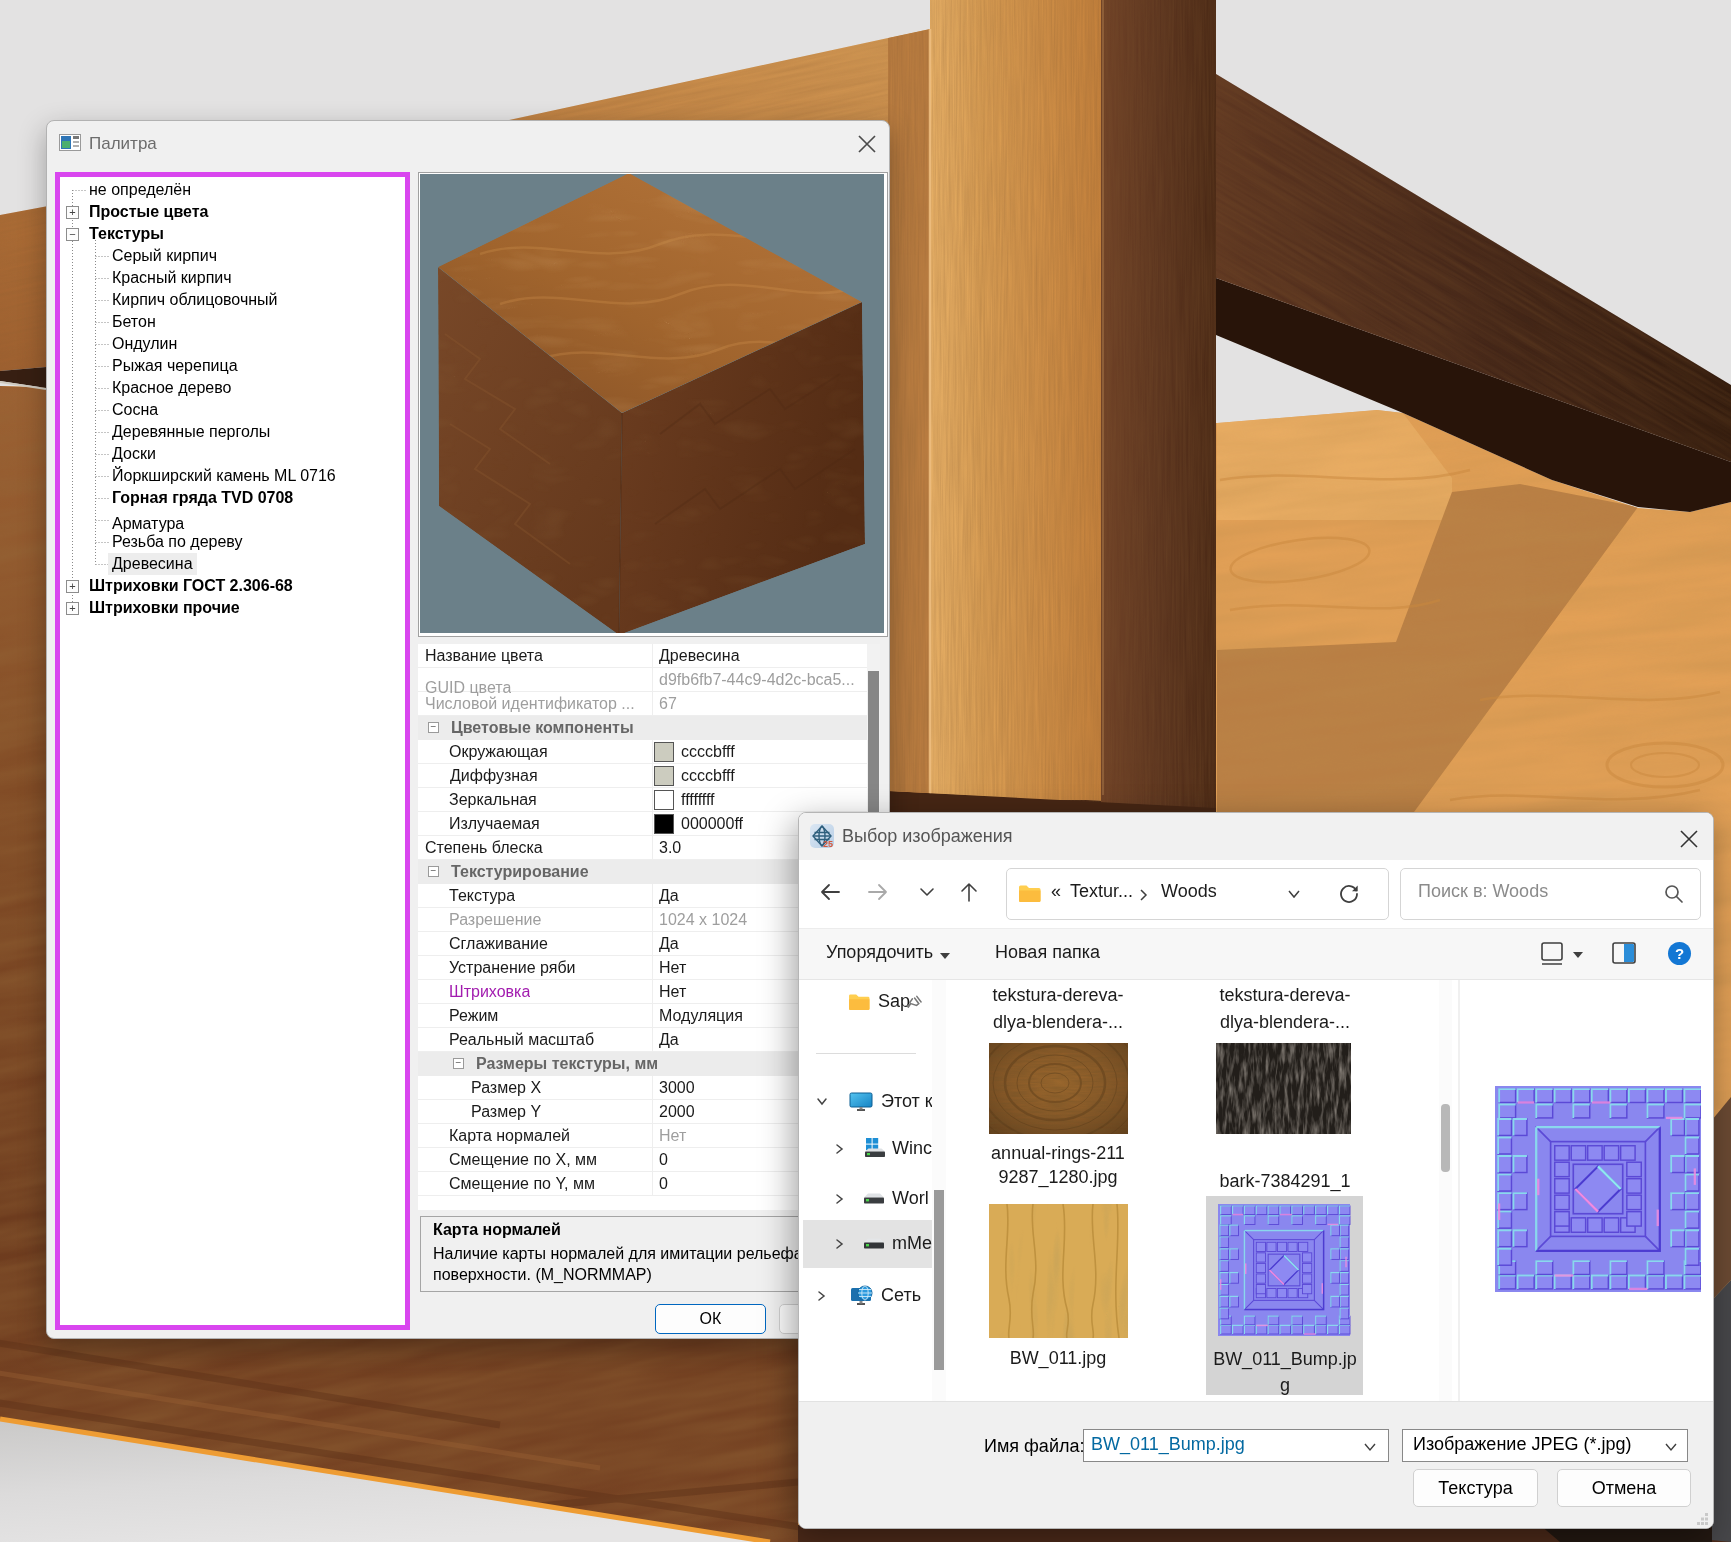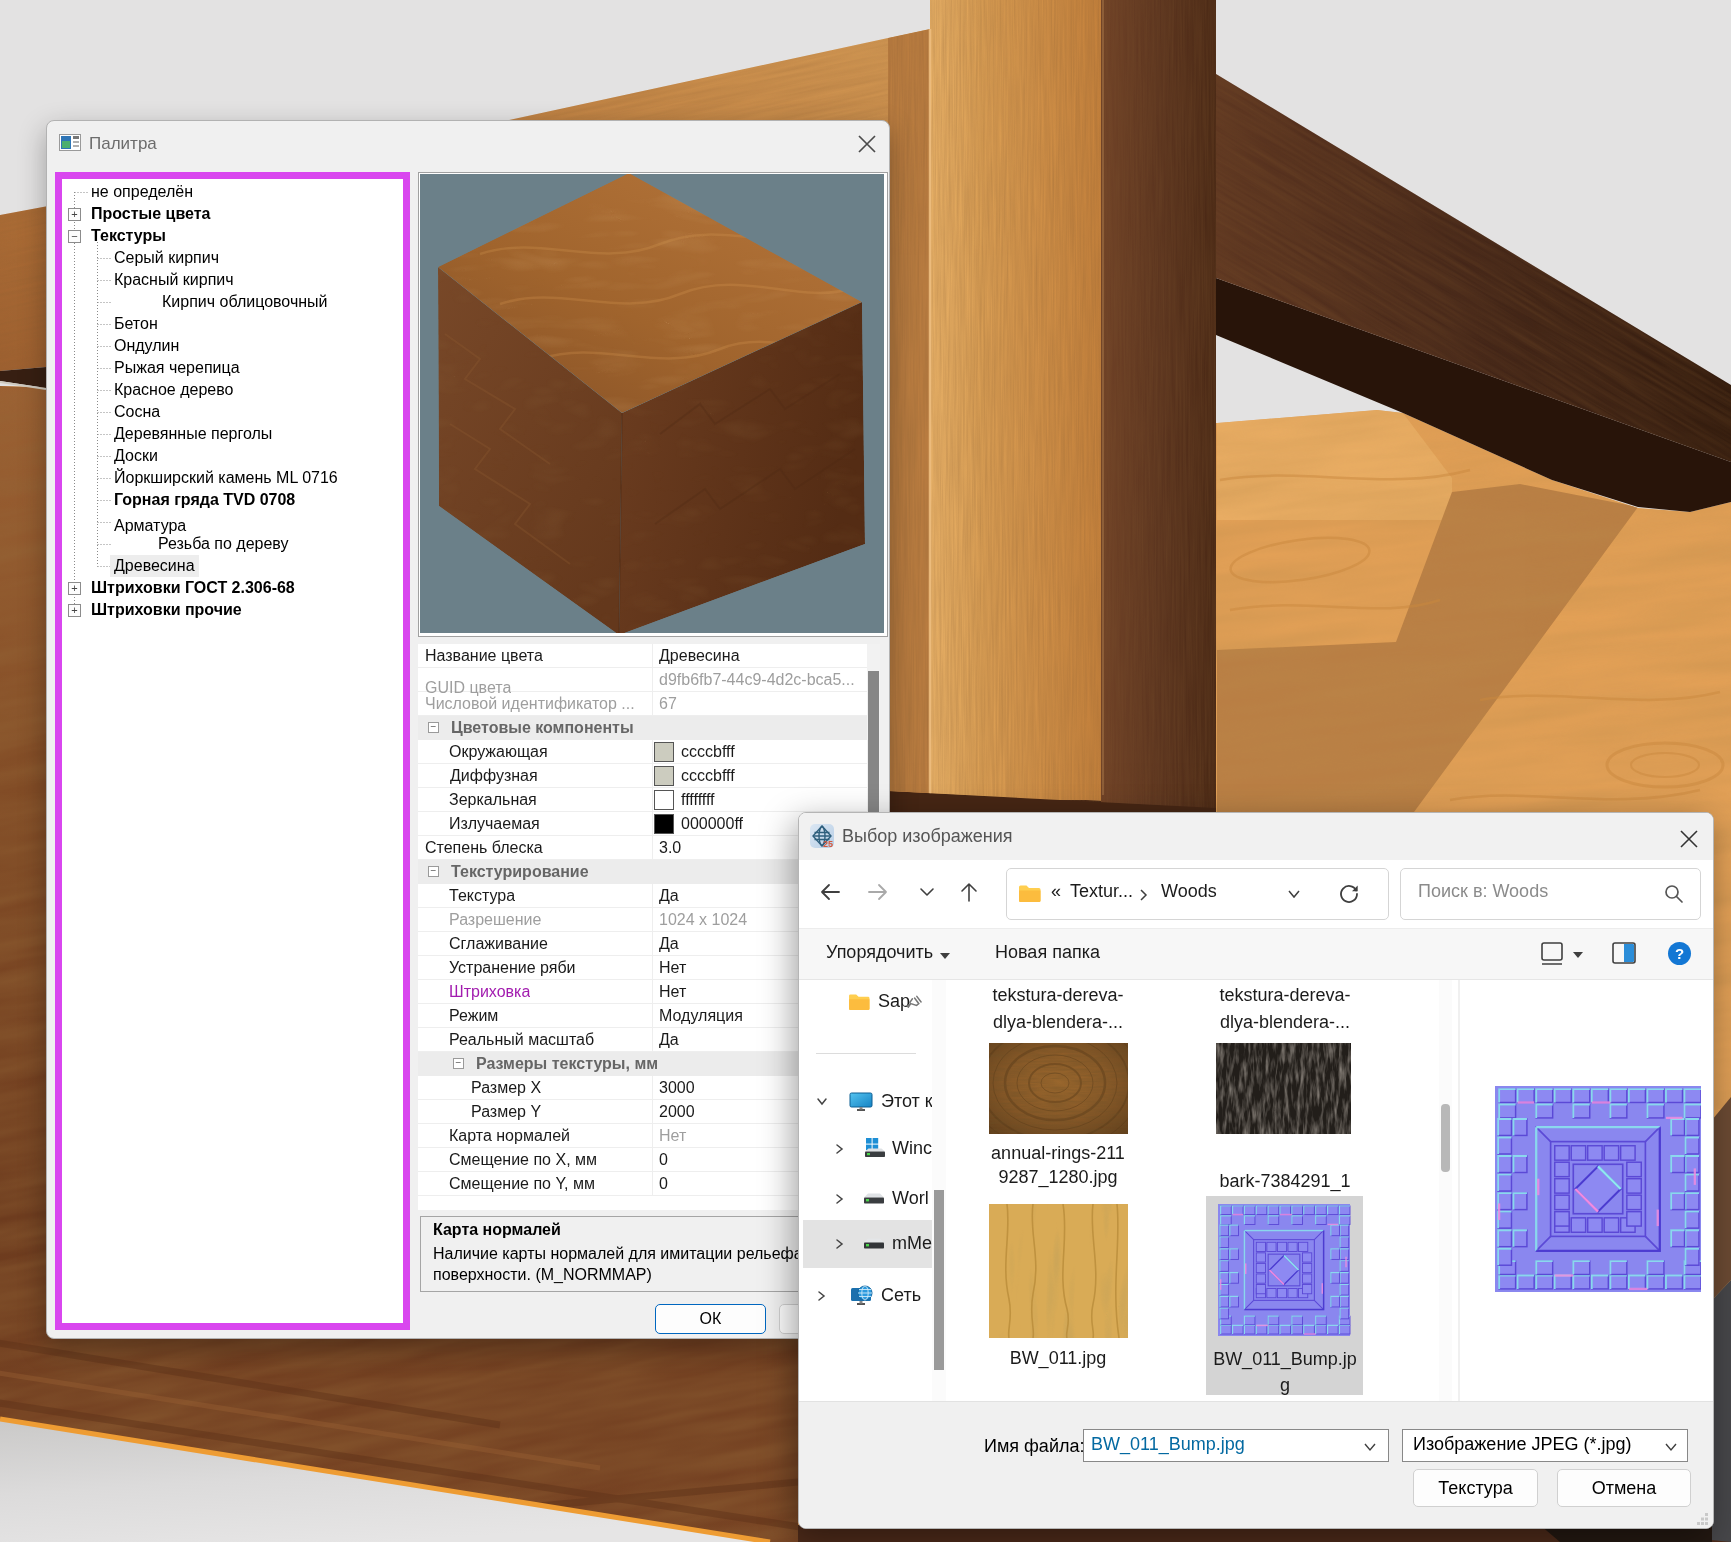--- a/index.html
+++ b/index.html
@@ -159,21 +159,21 @@
     <rect x="3" y="7" width="8" height="7" fill="#4caf6e"></rect>
     <rect x="14" y="2" width="6" height="3" fill="#777"></rect>
     <rect x="14" y="7" width="6" height="2" fill="#b0b0b0"></rect>
     <rect x="14" y="11" width="6" height="2" fill="#b0b0b0"></rect>
   </svg>
   <div class="abs" style="left:42px;top:13px;font-size:17px;color:#6c6c6c;">Палитра</div>
   <svg class="abs" style="left:808px;top:11px" width="24" height="24" viewBox="0 0 24 24">
     <path d="M4 4 L20 20 M20 4 L4 20" stroke="#4b4b4b" stroke-width="1.7" fill="none"></path>
   </svg>
 
-  <div class="abs" style="left:8px;top:51px;width:355px;height:1158px;background:#fff;border:7px solid #d946ef;box-sizing:border-box;overflow:hidden;font-size:16px;color:#000;">
+  <div class="abs" style="left:8px;top:51px;width:355px;height:1158px;background:#fff;border:5px solid #d946ef;box-sizing:border-box;overflow:hidden;font-size:16px;color:#000;">
     <svg class="abs" style="left:0;top:0" width="353" height="460" viewBox="0 0 353 460">
         <g stroke="#8a8a8a" stroke-width="1" stroke-dasharray="1 2">
           <line x1="12.5" y1="13" x2="12.5" y2="431.5"></line>
           <line x1="35.5" y1="63" x2="35.5" y2="387.5"></line>
           <line x1="12.5" y1="13.5" x2="26" y2="13.5"></line>
           <line x1="12.5" y1="35.5" x2="6" y2="35.5"></line>
           <line x1="12.5" y1="57.5" x2="6" y2="57.5"></line>
           <line x1="35.5" y1="79.5" x2="49" y2="79.5"></line>
           <line x1="35.5" y1="101.5" x2="49" y2="101.5"></line>
           <line x1="35.5" y1="123.5" x2="49" y2="123.5"></line>
@@ -193,32 +193,32 @@
           <line x1="12.5" y1="431.5" x2="6" y2="431.5"></line>
         </g>
       </svg>
     <div class="abs" style="left:29px;top:2px;height:22px;line-height:22px;white-space:nowrap;">не определён</div>
     <div class="abs" style="left:6px;top:29px;width:13px;height:13px;border:1px solid #8c8c8c;background:#fcfcfc;box-sizing:border-box;font-size:11px;line-height:10px;text-align:center;color:#444;">+</div>
     <div class="abs" style="left:29px;top:24px;height:22px;line-height:22px;font-weight:bold;white-space:nowrap;">Простые цвета</div>
     <div class="abs" style="left:6px;top:51px;width:13px;height:13px;border:1px solid #8c8c8c;background:#fcfcfc;box-sizing:border-box;font-size:11px;line-height:10px;text-align:center;color:#444;">−</div>
     <div class="abs" style="left:29px;top:46px;height:22px;line-height:22px;font-weight:bold;white-space:nowrap;">Текстуры</div>
     <div class="abs" style="left:52px;top:68px;height:22px;line-height:22px;white-space:nowrap;">Серый кирпич</div>
     <div class="abs" style="left:52px;top:90px;height:22px;line-height:22px;white-space:nowrap;">Красный кирпич</div>
-    <div class="abs" style="left:52px;top:112px;height:22px;line-height:22px;white-space:nowrap;margin-left:48px;">Кирпич облицовочный</div>
+    <div class="abs" style="left:52px;top:112px;height:22px;line-height:22px;white-space:nowrap;">Кирпич облицовочный</div>
     <div class="abs" style="left:52px;top:134px;height:22px;line-height:22px;white-space:nowrap;">Бетон</div>
     <div class="abs" style="left:52px;top:156px;height:22px;line-height:22px;white-space:nowrap;">Ондулин</div>
     <div class="abs" style="left:52px;top:178px;height:22px;line-height:22px;white-space:nowrap;">Рыжая черепица</div>
     <div class="abs" style="left:52px;top:200px;height:22px;line-height:22px;white-space:nowrap;">Красное дерево</div>
     <div class="abs" style="left:52px;top:222px;height:22px;line-height:22px;white-space:nowrap;">Сосна</div>
     <div class="abs" style="left:52px;top:244px;height:22px;line-height:22px;white-space:nowrap;">Деревянные перголы</div>
     <div class="abs" style="left:52px;top:266px;height:22px;line-height:22px;white-space:nowrap;">Доски</div>
     <div class="abs" style="left:52px;top:288px;height:22px;line-height:22px;white-space:nowrap;">Йоркширский камень ML 0716</div>
     <div class="abs" style="left:52px;top:310px;height:22px;line-height:22px;white-space:nowrap;font-weight:bold;">Горная гряда TVD 0708</div>
     <div class="abs" style="left:52px;top:336px;height:22px;line-height:22px;white-space:nowrap;">Арматура</div>
-    <div class="abs" style="left:52px;top:354px;height:22px;line-height:22px;white-space:nowrap;margin-left:44px;">Резьба по дереву</div>
+    <div class="abs" style="left:52px;top:354px;height:22px;line-height:22px;white-space:nowrap;">Резьба по дереву</div>
     <div class="abs" style="left:48px;top:376px;height:22px;line-height:22px;background:#ededed;padding:0 4px;white-space:nowrap;">Древесина</div>
     <div class="abs" style="left:6px;top:403px;width:13px;height:13px;border:1px solid #8c8c8c;background:#fcfcfc;box-sizing:border-box;font-size:11px;line-height:10px;text-align:center;color:#444;">+</div>
     <div class="abs" style="left:29px;top:398px;height:22px;line-height:22px;font-weight:bold;white-space:nowrap;">Штриховки ГОСТ 2.306-68</div>
     <div class="abs" style="left:6px;top:425px;width:13px;height:13px;border:1px solid #8c8c8c;background:#fcfcfc;box-sizing:border-box;font-size:11px;line-height:10px;text-align:center;color:#444;">+</div>
     <div class="abs" style="left:29px;top:420px;height:22px;line-height:22px;font-weight:bold;white-space:nowrap;">Штриховки прочие</div>
   </div>
 
   <div class="abs" style="left:371px;top:51px;width:470px;height:465px;background:#fff;border:1px solid #a0a0a0;box-sizing:border-box;">
     <svg class="abs" style="left:1px;top:1px" width="464" height="459" viewBox="0 0 464 459">
       <defs>

